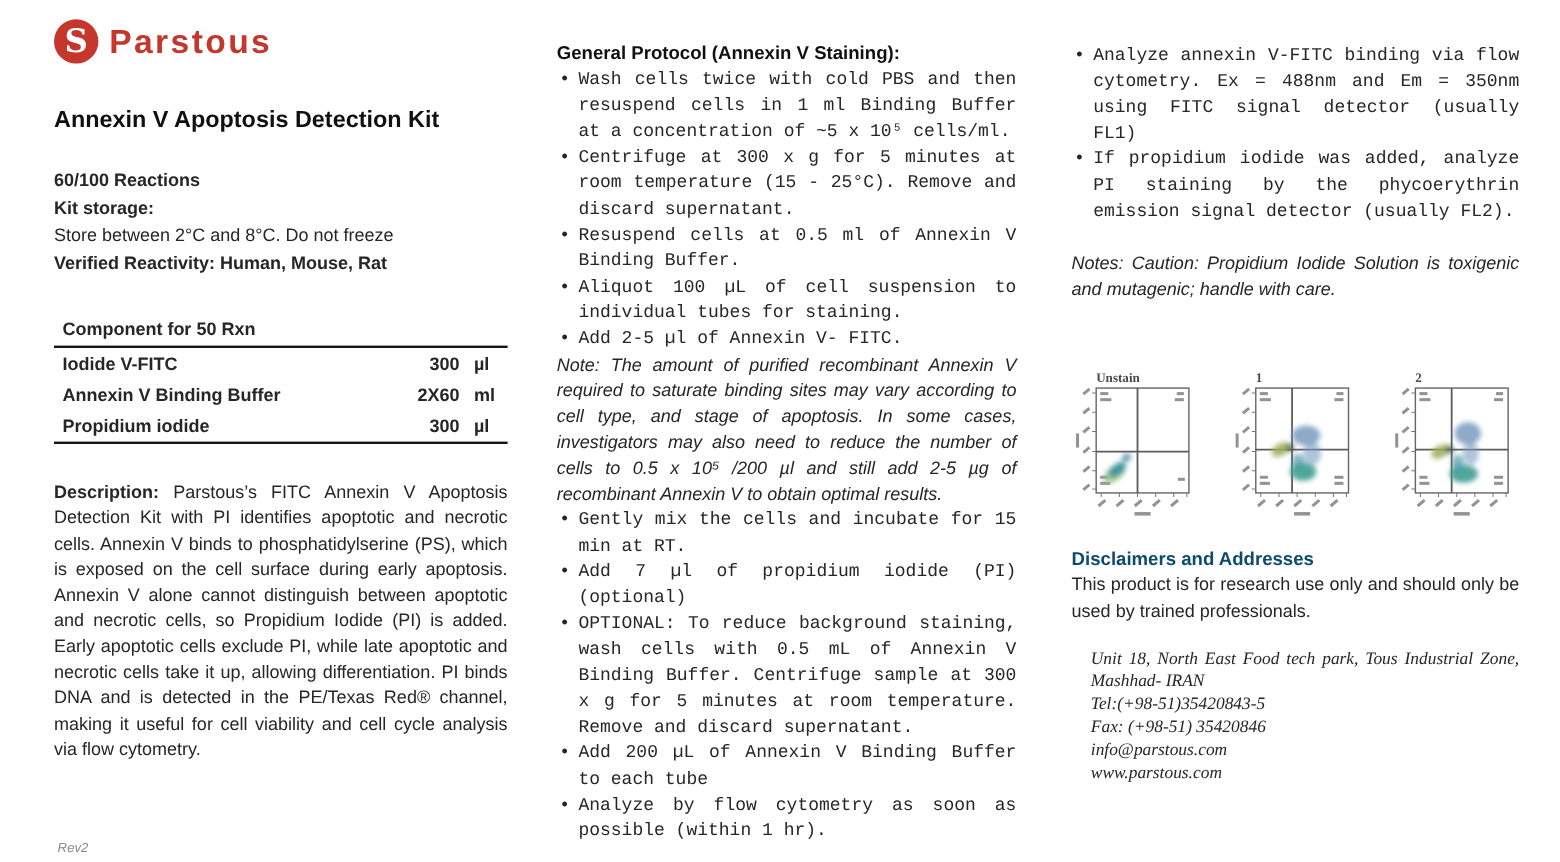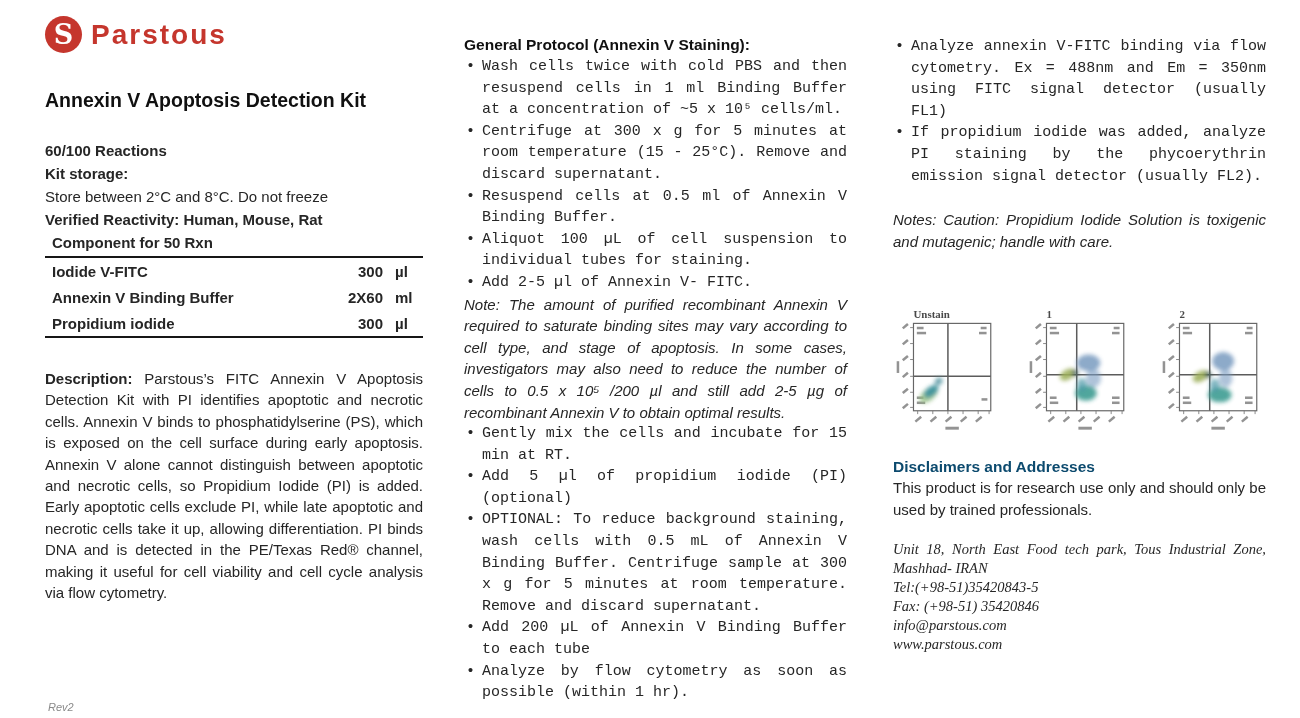--- a/index.html
+++ b/index.html
@@ -20,21 +20,21 @@
                display:flex; align-items:center; justify-content:center;
                font-family:"DejaVu Serif", serif; font-weight:bold; font-size:27px; line-height:1; }
   .logo-text { color:#c5362d; font-weight:bold; font-size:28px; letter-spacing:2px; }
 
   .title { font-size:19.5px; font-weight:bold; color:#101010; margin-top:36px; }
 
   .kv { margin-top:27px; line-height:23px; }
   .kv div { line-height:23px; }
 
   
-  .comp-table { border-bottom:2.5px solid #161616; width:100%; }
+  .comp-table { margin-top:32px; border-bottom:2.5px solid #161616; width:100%; }
   .comp-head { font-weight:bold; padding:3px 0 5px 7px; border-bottom:2.5px solid #161616; }
   .comp-row { display:flex; font-weight:bold; padding:2.5px 0 2.5px 7px; line-height:21px; }
   .c-name { flex:1; }
   .c-qty { width:50px; text-align:right; }
   .c-unit { width:28px; margin-left:12px; }
 
   .desc { margin-top:30px; line-height:21.4px; }
 
   .heading { font-size:15.5px; font-weight:bold; color:#101010; margin-bottom:2px; }
 
@@ -48,21 +48,21 @@
 
   
   .plots { margin-top:46px; display:flex; gap:28px; padding-left:2px;
            filter:blur(0.3px); opacity:0.92; }
   .plot { width:119px; height:160px; }
 
   
   .disc-head { font-size:15.5px; font-weight:bold; color:#0c4a6e; }
   .disc-text { line-height:21.6px; margin-top:1px; }
   .address { margin-top:19px; font-family:"Liberation Serif", serif; font-style:italic;
-             font-size:14.5px; line-height:19px; }
+             font-size:14.5px; line-height:19px;margin-left:16px; }
   .address .addr-main { text-align:justify; }
 
   .footer-rev { position:absolute; left:48px; top:701px; font-size:11px; color:#8a8a8a; font-style:italic; }
 </style>
 </head>
 <body>
 
 <div class="col col1">
   <div class="logo-row">
     <div class="logo-icon">
@@ -110,21 +110,21 @@
   <ul class="bullets">
     <li>Wash cells twice with cold PBS and then resuspend cells in 1 ml Binding Buffer at a concentration of ~5 x 10⁵ cells/ml.</li>
     <li>Centrifuge at 300 x g for 5 minutes at room temperature (15 - 25°C). Remove and discard supernatant.</li>
     <li>Resuspend cells at 0.5 ml of Annexin V Binding Buffer.</li>
     <li>Aliquot 100 µL of cell suspension to individual tubes for staining.</li>
     <li>Add 2-5 µl of Annexin V- FITC.</li>
   </ul>
   <p class="note just">Note: The amount of purified recombinant Annexin V required to saturate binding sites may vary according to cell type, and stage of apoptosis. In some cases, investigators may also need to reduce the number of cells to 0.5 x 10⁵ /200 µl and still add 2-5 µg of recombinant Annexin V to obtain optimal results.</p>
   <ul class="bullets">
     <li>Gently mix the cells and incubate for 15 min at RT.</li>
-    <li>Add 5 µl of propidium iodide (PI) (optional)</li>
+    <li>Add 7 µl of propidium iodide (PI) (optional)</li>
     <li>OPTIONAL: To reduce background staining, wash cells with 0.5 mL of Annexin V Binding Buffer. Centrifuge sample at 300 x g for 5 minutes at room temperature. Remove and discard supernatant.</li>
     <li>Add 200 µL of Annexin V Binding Buffer to each tube</li>
     <li>Analyze by flow cytometry as soon as possible (within 1 hr).</li>
   </ul>
 </div>
 
 <div class="col col3">
   <ul class="bullets">
     <li>Analyze annexin V-FITC binding via flow cytometry. Ex = 488nm and Em = 350nm using FITC signal detector (usually FL1)</li>
     <li>If propidium iodide was added, analyze PI staining by the phycoerythrin emission signal detector (usually FL2).</li>

